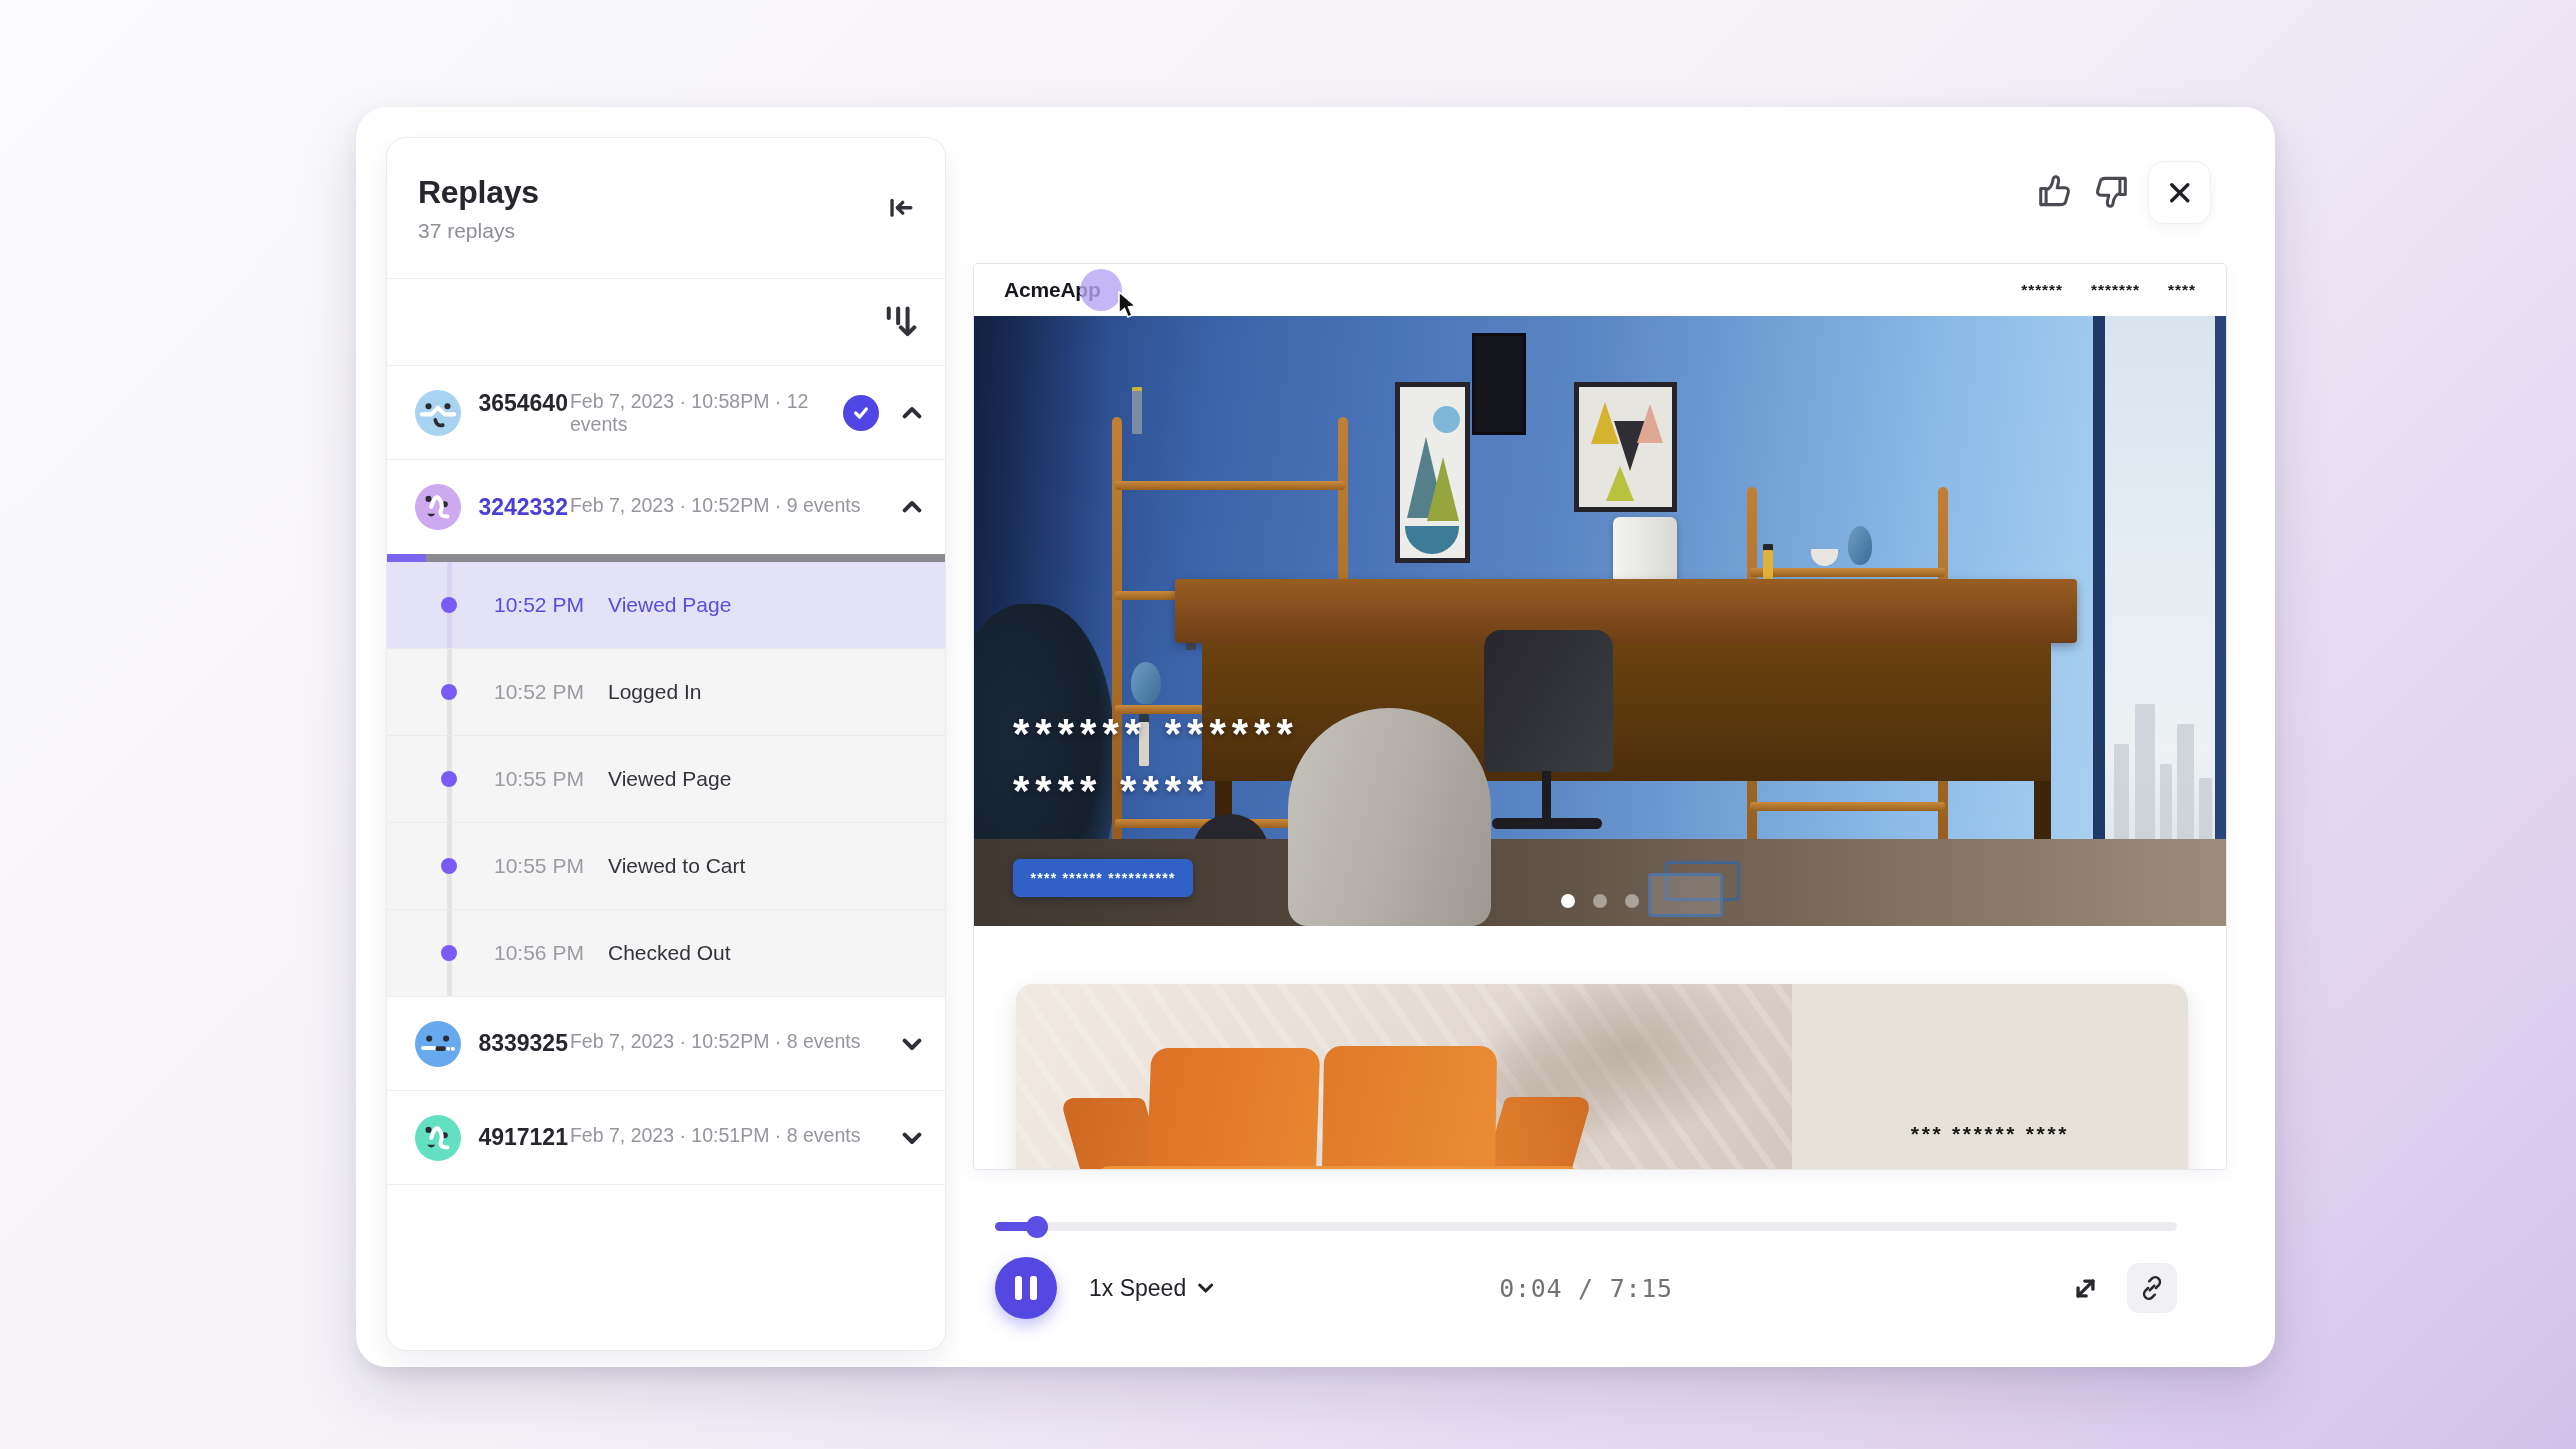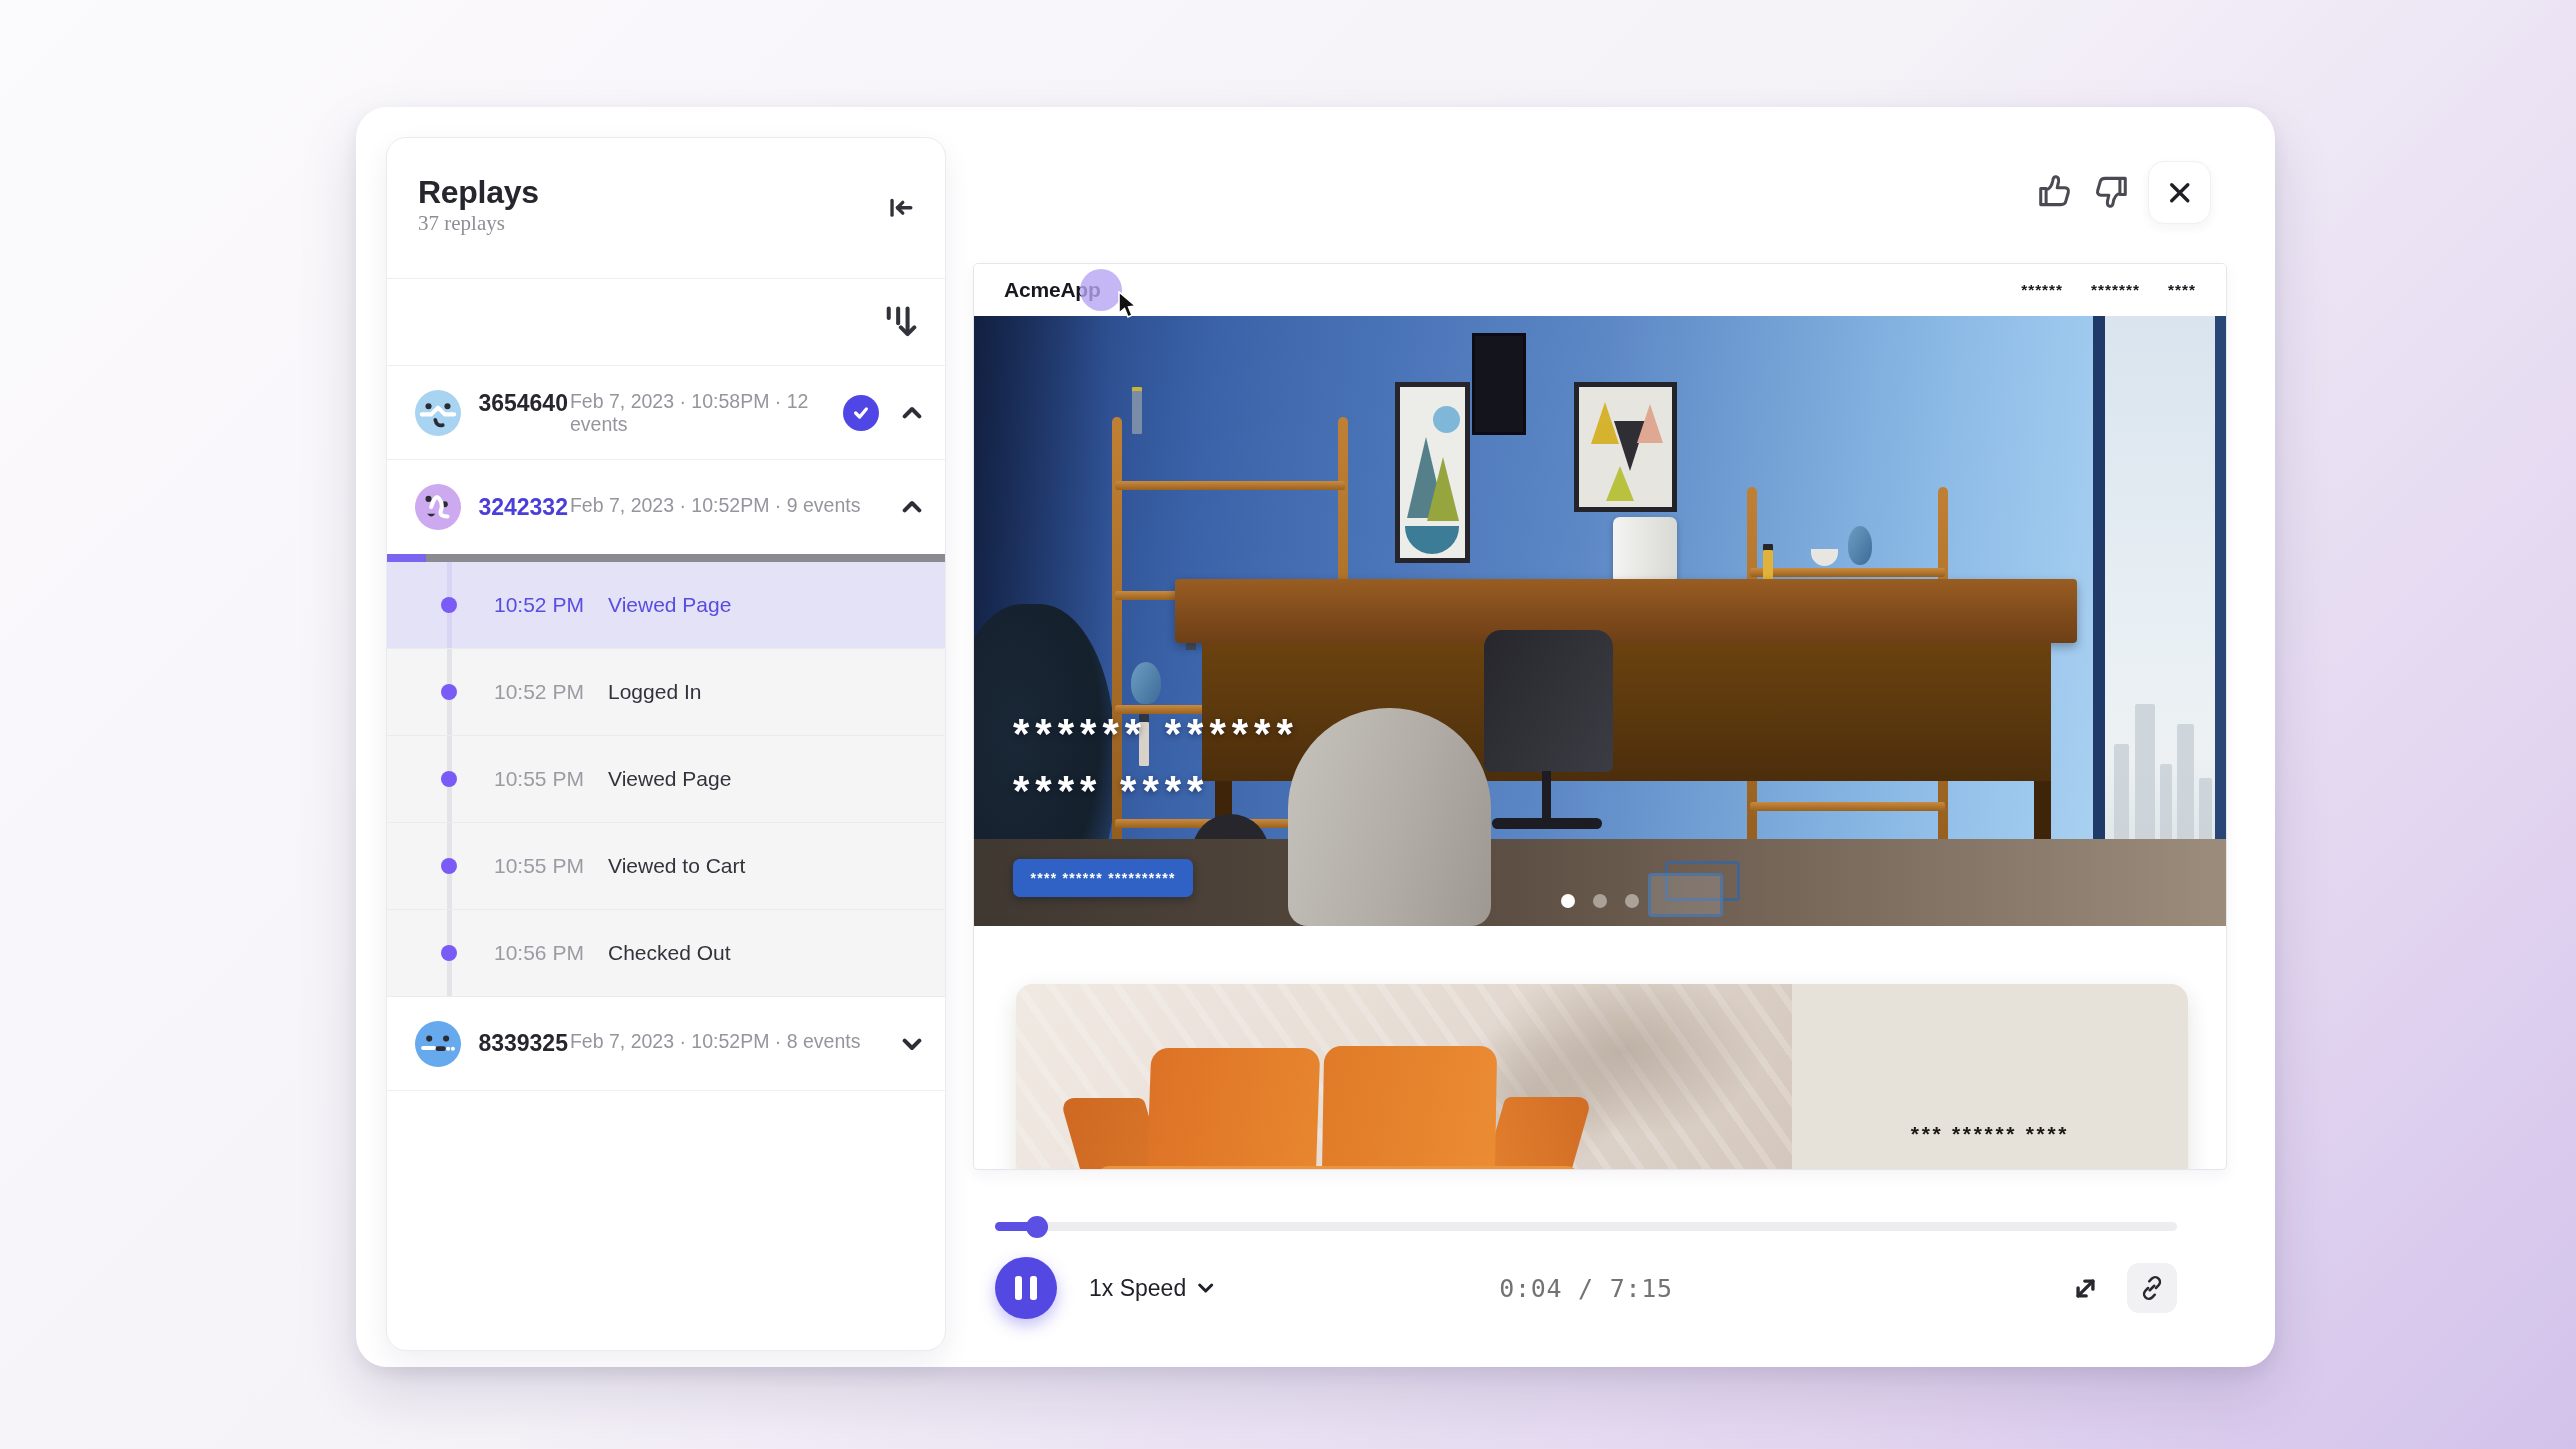--- a/index.html
+++ b/index.html
@@ -15,21 +15,21 @@
     box-shadow:0 27px 60px rgba(30,20,70,.13), 0 6.7px 17.4px rgba(30,20,70,.07);
   }
   
   .sidebar {
     position:absolute; left:30px; top:30px; width:560px; height:1214px;
     background:#fff; border:1.3px solid #EBEAEF; border-radius:20px; overflow:hidden;
     box-shadow:0 12px 29.5px rgba(30,20,70,.07);
   }
   .sb-header { position:relative; height:141px; border-bottom:1.3px solid #EEEDF1; padding:36px 31px 0 31px; }
   .sb-title { font-size:32px; font-weight:700; letter-spacing:-0.3px; color:#26262E; }
-  .sb-subtitle { font-size:21px; color:#8E8E97;font-family:Liberation Serif, serif; }
+  .sb-subtitle { margin-top:8px; font-size:21px; color:#8E8E97; }
   .collapse-btn { position:absolute; right:28px; top:54px; width:32px; height:32px; display:flex; align-items:center; justify-content:center; cursor:pointer; }
   .sb-search { height:87px; border-bottom:1.3px solid #EEEDF1; display:flex; align-items:center; padding:0 28px 0 25px; }
   .search-box {
     width:436px; height:59px; background:#F3F3F5; border-radius:9.4px;
     display:flex; align-items:center; gap:13.4px; padding:0 19px;
   }
   .search-box input { border:none; outline:none; background:transparent; font-size:22px; color:#55555E; width:100%; font-family:inherit; }
   .search-box input::placeholder { color:#9CA0A8; }
   .sort-btn { margin-left:auto; width:35px; height:38px; display:flex; align-items:center; justify-content:center; cursor:pointer; }
   .session-row { position:relative; height:94px; background:#fff; border-bottom:1.3px solid #EFEFF2; display:flex; align-items:center; padding:0 23px 0 28px; gap:17.4px; cursor:pointer; }
@@ -254,20 +254,38 @@
         <div class="s-id">8339325</div>
         <div class="s-meta">Feb 7, 2023 · 10:52PM · 8 events</div>
       </div>
       <div class="s-right">
         <svg width="20" height="16" viewBox="0 0 30 24">
           <polyline points="4,7 15,18 26,7" fill="none" stroke="#2E2E36" stroke-width="6" stroke-linecap="round" stroke-linejoin="round"></polyline>
         </svg>
       </div>
     </div>
 
+    <div class="session-row">
+      <svg class="avatar" viewBox="0 0 68 68">
+        <circle cx="34" cy="34" r="34" fill="#63DFC2"></circle>
+        <circle cx="20" cy="22" r="4.5" fill="#2B2B33"></circle>
+          <circle cx="44" cy="30" r="4.5" fill="#2B2B33"></circle>
+        <path d="M24 34 Q30 14 36 22 Q42 30 38 40 Q36 48 48 48" fill="none" stroke="#fff" stroke-width="6" stroke-linecap="round"></path>
+        <path d="M18 44 Q24 52 30 44 Z" fill="#2B2B33"></path>
+      </svg>
+      <div class="s-info">
+        <div class="s-id">4917121</div>
+        <div class="s-meta">Feb 7, 2023 · 10:51PM · 8 events</div>
+      </div>
+      <div class="s-right">
+        <svg width="20" height="16" viewBox="0 0 30 24">
+          <polyline points="4,7 15,18 26,7" fill="none" stroke="#2E2E36" stroke-width="6" stroke-linecap="round" stroke-linejoin="round"></polyline>
+        </svg>
+      </div>
+    </div>
   </div>
 
   <div class="fb-btn" style="left:1677px; top:62px;">
     <svg width="39" height="39" viewBox="0 0 58 58">
       <path d="M10 26 h8 v24 h-8 z M18 28 C24 26 27 20 28 14 C28.5 10 30 8 33 8.5 C36 9 37 12 36.5 16 L34.5 25 H46 C50 25 52 28 51 32 L47 46 C46 49.5 43.5 50 40 50 H18" fill="none" stroke="#4A4A52" stroke-width="4.5" stroke-linecap="round" stroke-linejoin="round"></path>
     </svg>
   </div>
   <div class="fb-btn" style="left:1736px; top:64px;">
     <svg width="39" height="39" viewBox="0 0 58 58" style="transform:rotate(180deg);">
       <path d="M10 26 h8 v24 h-8 z M18 28 C24 26 27 20 28 14 C28.5 10 30 8 33 8.5 C36 9 37 12 36.5 16 L34.5 25 H46 C50 25 52 28 51 32 L47 46 C46 49.5 43.5 50 40 50 H18" fill="none" stroke="#4A4A52" stroke-width="4.5" stroke-linecap="round" stroke-linejoin="round"></path>

